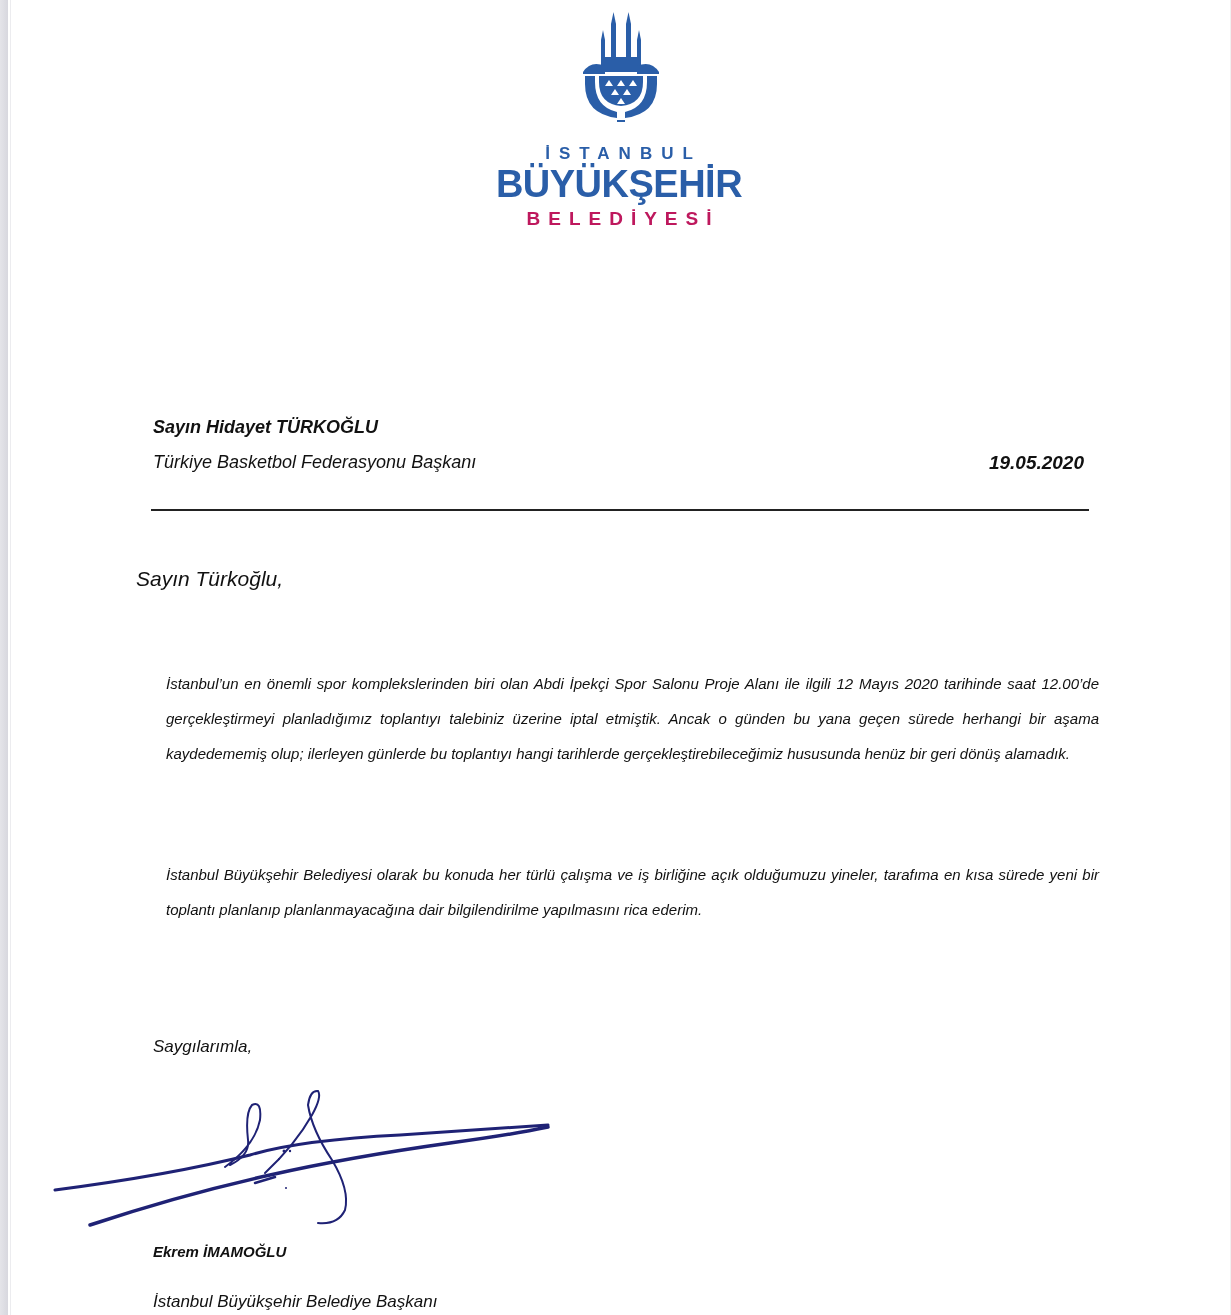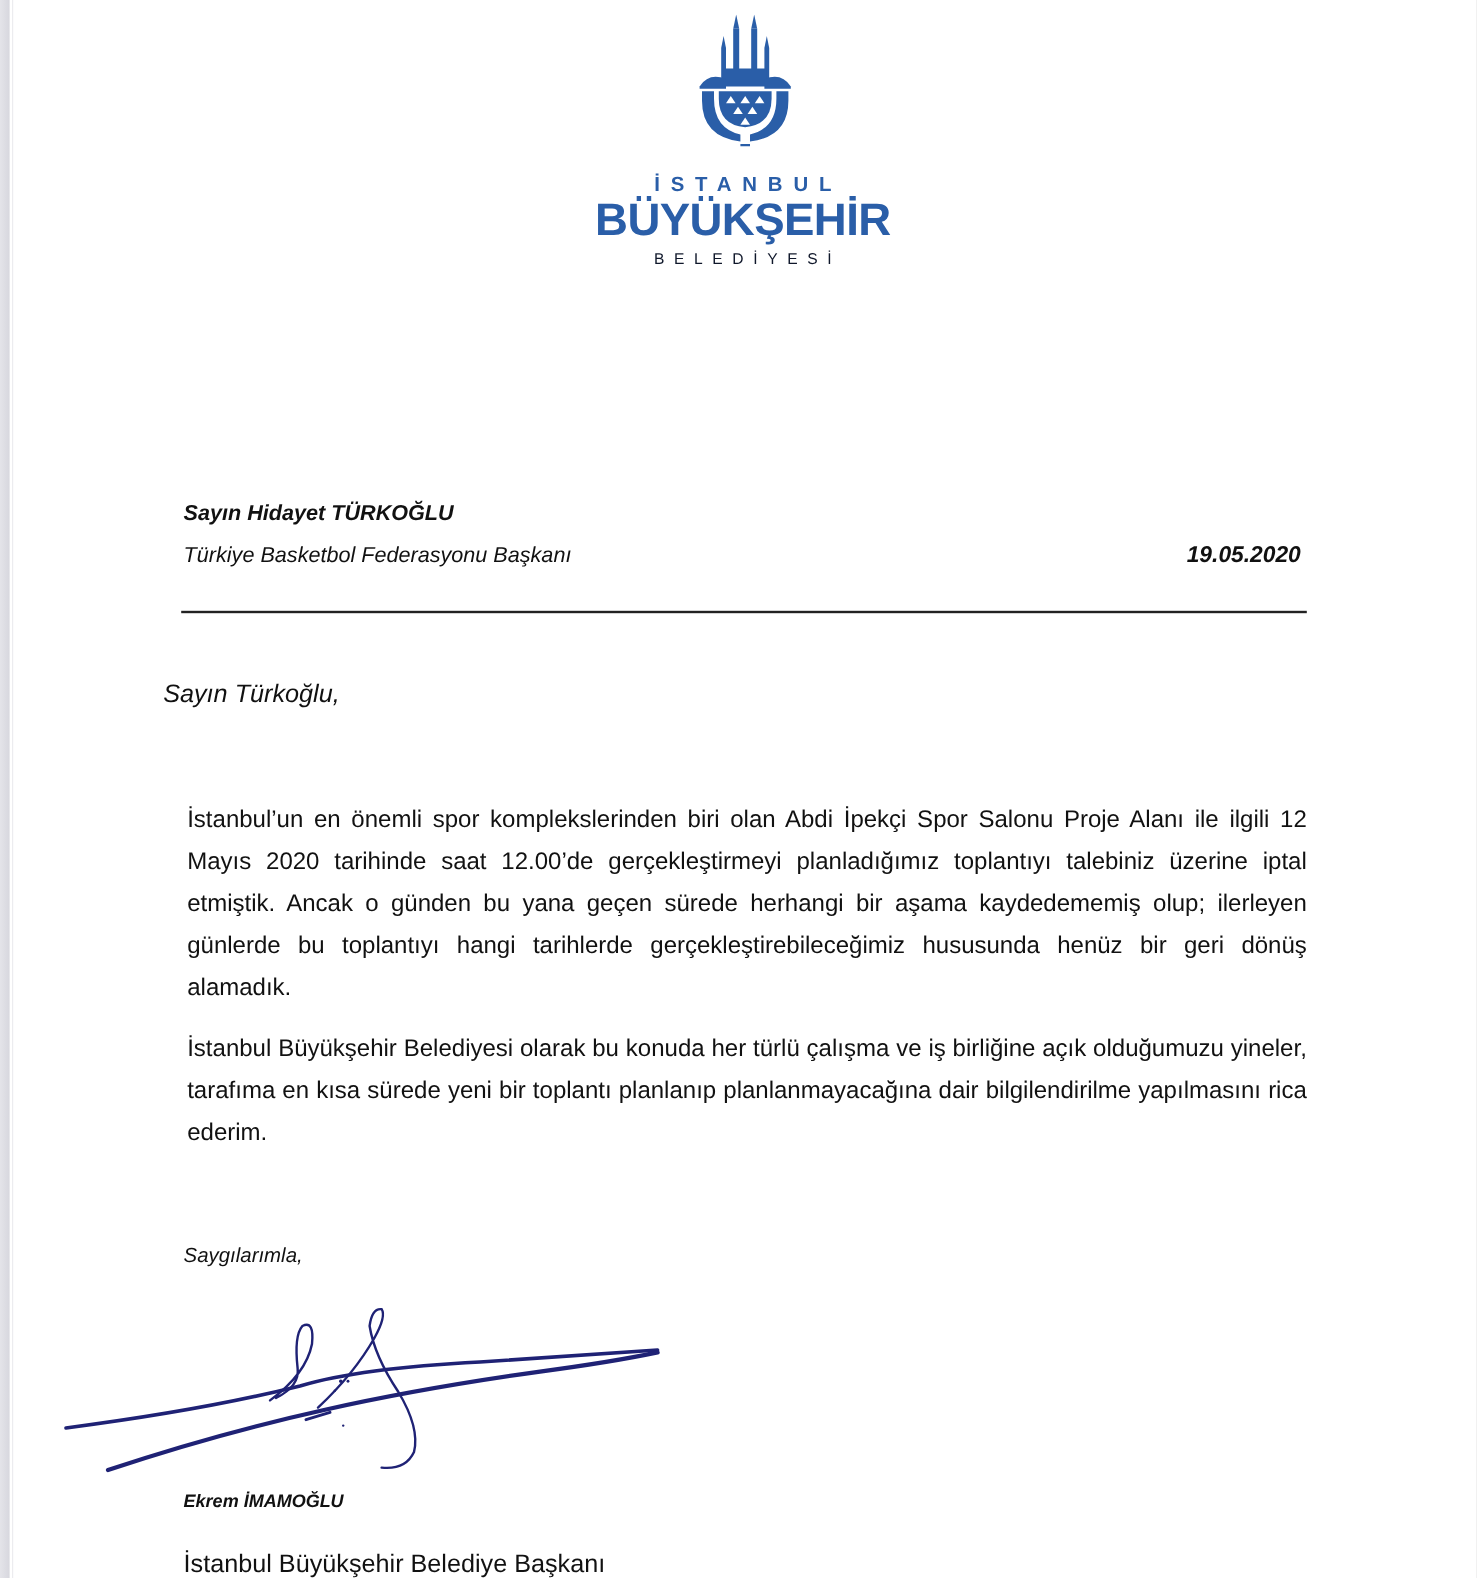--- a/index.html
+++ b/index.html
@@ -24,37 +24,37 @@
   .logo-line1 {
     position: absolute; left: 0; width: 266px; top: 132px; text-align: center;
     color: #2a5ea8; font-weight: bold; font-size: 17px; letter-spacing: 9px; padding-left: 9px; box-sizing: border-box;
   }
   .logo-line2 {
     position: absolute; left: 0; width: 266px; top: 151px; text-align: center;
     color: #2a5ea8; font-weight: bold; font-size: 38px; letter-spacing: -0.5px;
   }
   .logo-line3 {
     position: absolute; left: 0; width: 266px; top: 196px; text-align: center;
-    color: #0f172a; font-weight: normal; font-size: 13px; letter-spacing: 8px; padding-left: 8px; box-sizing: border-box;
+    color: #be185d; font-weight: bold; font-size: 19px; letter-spacing: 8px; padding-left: 8px; box-sizing: border-box;
   }
   .recipient-name { position: absolute; left: 153px; top: 417px; font-size: 18px; font-weight: bold; font-style: italic; }
   .recipient-title { position: absolute; left: 153px; top: 452px; font-size: 18px; font-style: italic; }
   .date { position: absolute; right: 147px; top: 452px; font-size: 19px; font-weight: bold; font-style: italic; margin-left: 24px; }
   .divider { position: absolute; left: 151px; top: 509px; width: 938px; height: 2px; background: #222; }
   .salutation { position: absolute; left: 136px; top: 567px; font-size: 21px; font-style: italic; }
   .para {
-    position: absolute; left: 156px; width: 933px; font-size: 20px; 
+    position: absolute; left: 166px; width: 933px; font-size: 15px; font-style: italic;
     line-height: 35px; text-align: justify; margin: 0;
   }
   .para1 { top: 666px; }
   .para2 { top: 857px; }
   .closing { position: absolute; left: 153px; top: 1037px; font-size: 17px; font-style: italic; }
   .signature { position: absolute; left: 50px; top: 1085px; width: 510px; height: 150px; }
   .signer-name { position: absolute; left: 153px; top: 1243px; font-size: 15px; font-weight: bold; font-style: italic; }
-  .signer-title { position: absolute; left: 153px; top: 1292px; font-size: 21px; }
+  .signer-title { position: absolute; left: 153px; top: 1292px; font-size: 17px; font-style: italic; }
 </style>
 </head>
 <body>
 
 <div class="edge-left"></div>
 <div class="edge-left-line"></div>
 <div class="edge-right-line"></div>
 
 <div class="logo">
   <svg class="logo-mark" viewBox="0 0 80 110">

